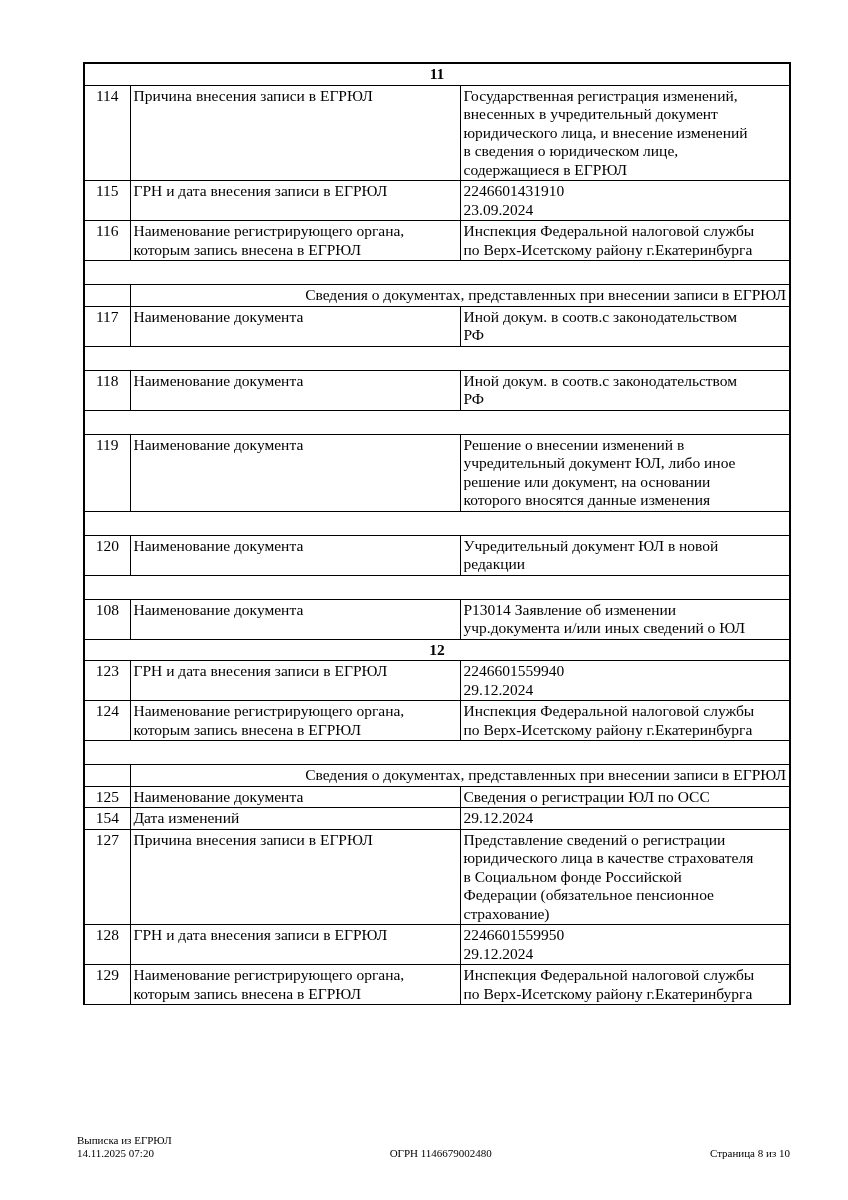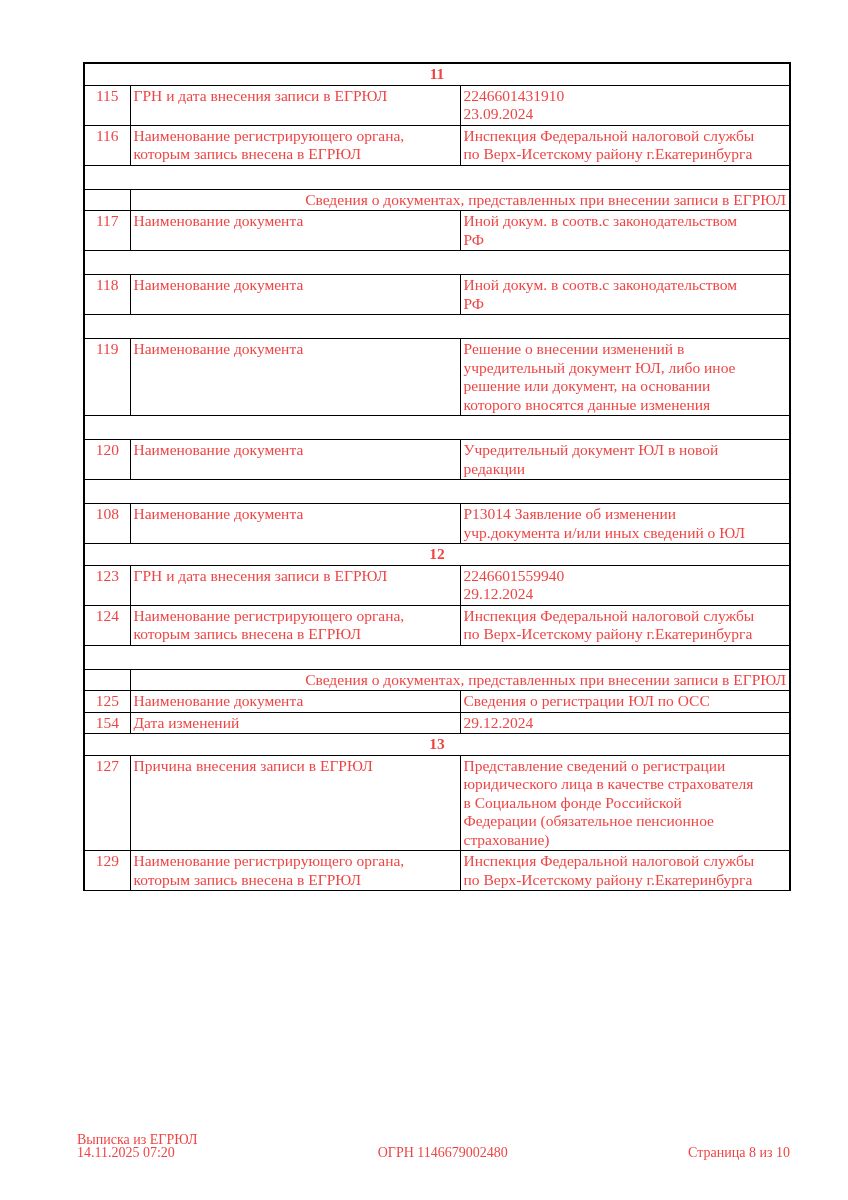--- a/index.html
+++ b/index.html
@@ -6,21 +6,21 @@
     margin: 0;
     padding: 0;
     background: #ffffff;
   }
   .page {
     position: relative;
     width: 848px;
     height: 1200px;
     background: #ffffff;
     font-family: "Liberation Serif", "DejaVu Serif", serif;
-    color: #ef4444;
+    color: #000000;
     overflow: hidden;
   }
   table.egrul-table {
     position: absolute;
     left: 83px;
     top: 62px;
     width: 706px;
     border-collapse: collapse;
     table-layout: fixed;
     border: 2px solid #000000;
@@ -57,21 +57,21 @@
     text-align: right;
   }
   .footer {
     position: absolute;
     left: 77px;
     right: 58px;
     top: 1134px;
     display: flex;
     justify-content: space-between;
     align-items: flex-end;
-    font-size: 14px;
+    font-size: 11px;
     line-height: 12.5px;
   }
   .footer-left div { white-space: nowrap; }
   .footer-center, .footer-right { white-space: nowrap; }
 </style>
 </head>
 <body>
 
 <div class="page">
 
@@ -79,20 +79,29 @@
     <colgroup>
       <col style="width:46px">
       <col style="width:330px">
       <col style="width:330px">
     </colgroup>
     <tbody id="table-body">
         <tr>
           <td colspan="3" class="section-cell">11</td>
         </tr>
         <tr>
+          <td class="num-cell">114</td>
+          <td class="label-cell">Причина внесения записи в ЕГРЮЛ</td>
+          <td class="value-cell">Государственная регистрация изменений,
+внесенных в учредительный документ
+юридического лица, и внесение изменений
+в сведения о юридическом лице,
+содержащиеся в ЕГРЮЛ</td>
+        </tr>
+        <tr>
           <td class="num-cell">115</td>
           <td class="label-cell">ГРН и дата внесения записи в ЕГРЮЛ</td>
           <td class="value-cell">2246601431910
 23.09.2024</td>
         </tr>
         <tr>
           <td class="num-cell">116</td>
           <td class="label-cell">Наименование регистрирующего органа,
 которым запись внесена в ЕГРЮЛ</td>
           <td class="value-cell">Инспекция Федеральной налоговой службы
@@ -174,32 +183,35 @@
         </tr>
         <tr>
           <td class="num-cell">125</td>
           <td class="label-cell">Наименование документа</td>
           <td class="value-cell">Сведения о регистрации ЮЛ по ОСС</td>
         </tr>
         <tr>
           <td class="num-cell">154</td>
           <td class="label-cell">Дата изменений</td>
           <td class="value-cell">29.12.2024</td>
-        </tr>
-        <tr>
-          <td colspan="3" class="section-cell">13</td>
         </tr>
         <tr>
           <td class="num-cell">127</td>
           <td class="label-cell">Причина внесения записи в ЕГРЮЛ</td>
           <td class="value-cell">Представление сведений о регистрации
 юридического лица в качестве страхователя
 в Социальном фонде Российской
 Федерации (обязательное пенсионное
 страхование)</td>
+        </tr>
+        <tr>
+          <td class="num-cell">128</td>
+          <td class="label-cell">ГРН и дата внесения записи в ЕГРЮЛ</td>
+          <td class="value-cell">2246601559950
+29.12.2024</td>
         </tr>
         <tr>
           <td class="num-cell">129</td>
           <td class="label-cell">Наименование регистрирующего органа,
 которым запись внесена в ЕГРЮЛ</td>
           <td class="value-cell">Инспекция Федеральной налоговой службы
 по Верх-Исетскому району г.Екатеринбурга</td>
         </tr>
       </tbody>
   </table>

